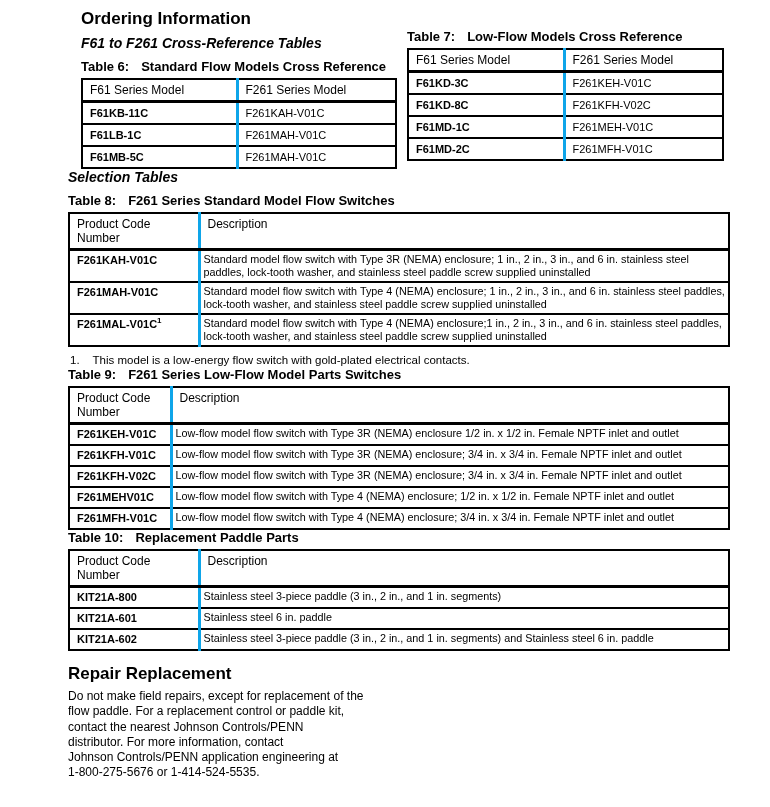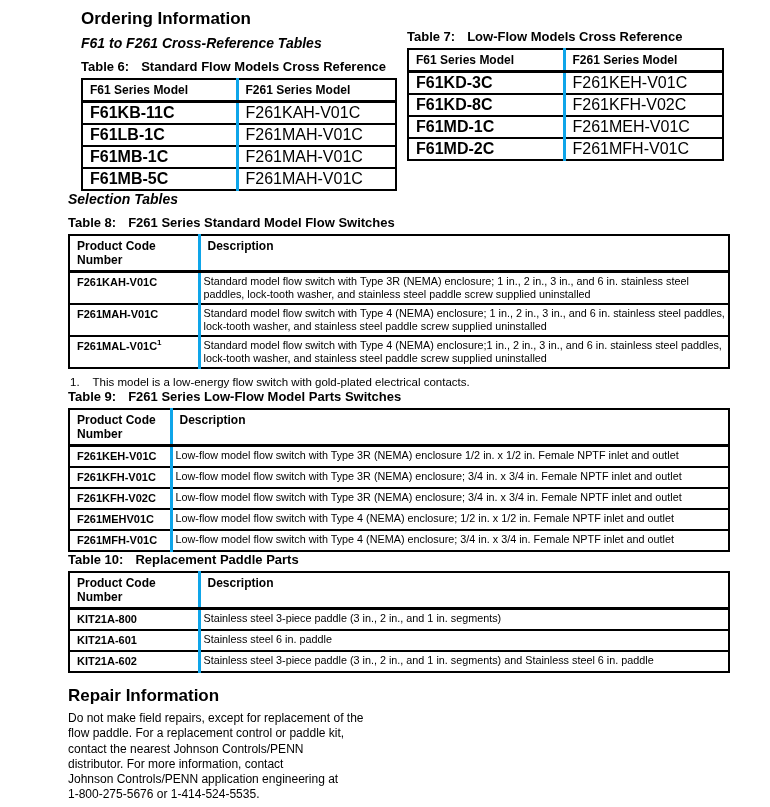--- a/index.html
+++ b/index.html
@@ -26,30 +26,30 @@
   }
   .cap-label { margin-right: 12px; }
 
   table {
     border-collapse: collapse;
     table-layout: fixed;
     border: 2px solid #000;
   }
   th, td { text-align: left; vertical-align: top; }
   th {
-    font-size: 12px; font-weight: bold;
+    font-size: 12px; font-weight: normal;
     padding: 3px 7px; line-height: 14px;
     border-bottom: 3px solid #000;
   }
   th + th, td + td { border-left: 3px solid #0ea5e9; }
   tbody td { border-top: 2px solid #000; }
 
   
   table.xref td {
-    font-size: 16px; padding: 3px 7px; line-height: 14px;
+    font-size: 11px; padding: 3px 7px; line-height: 14px;
   }
   table.xref td.model { font-weight: bold; }
 
   
   td.code {
     font-size: 11px; font-weight: bold;
     padding: 3px 7px; line-height: 13px;
     white-space: nowrap;
   }
   td.desc {
@@ -107,24 +107,20 @@
             <th>F261 Series Model</th>
           </tr>
         </thead>
         <tbody>
           <tr>
             <td class="model">F61KB-11C</td>
             <td>F261KAH-V01C</td>
           </tr>
           <tr>
             <td class="model">F61LB-1C</td>
-            <td>F261MAH-V01C</td>
-          </tr>
-          <tr>
-            <td class="model">F61MB-1C</td>
             <td>F261MAH-V01C</td>
           </tr>
           <tr>
             <td class="model">F61MB-5C</td>
             <td>F261MAH-V01C</td>
           </tr>
         </tbody>
       </table>
     </div>
 
@@ -254,21 +250,21 @@
         <td class="code">KIT21A-601</td>
         <td class="desc">Stainless steel 6 in. paddle</td>
       </tr>
       <tr>
         <td class="code">KIT21A-602</td>
         <td class="desc">Stainless steel 3-piece paddle (3 in., 2 in., and 1 in. segments) and Stainless steel 6 in. paddle</td>
       </tr>
     </tbody>
   </table>
 
-  <h1 class="doc-heading repair-heading">Repair Information</h1>
+  <h1 class="doc-heading repair-heading">Repair Replacement</h1>
   <p class="repair-text">Do not make field repairs, except for replacement of the
 flow paddle. For a replacement control or paddle kit,
 contact the nearest Johnson Controls/PENN
 distributor. For more information, contact
 Johnson Controls/PENN application engineering at
 1-800-275-5676 or 1-414-524-5535.</p>
 
 </div>
 
 </body></html>

